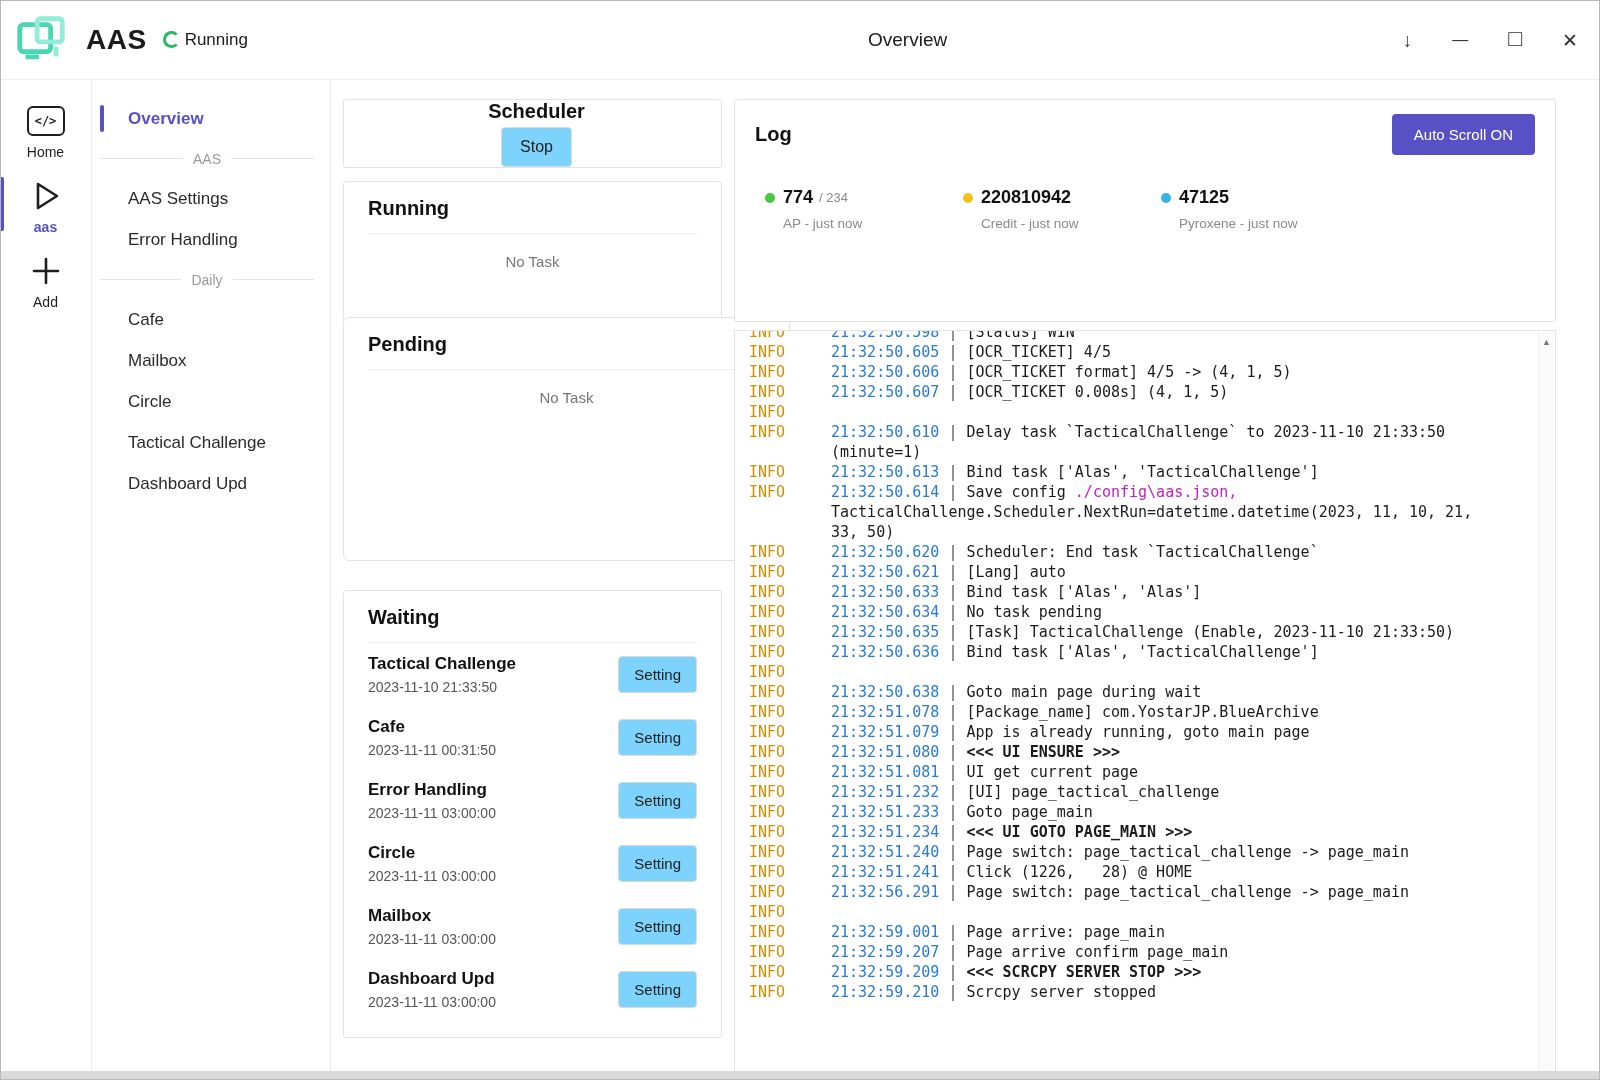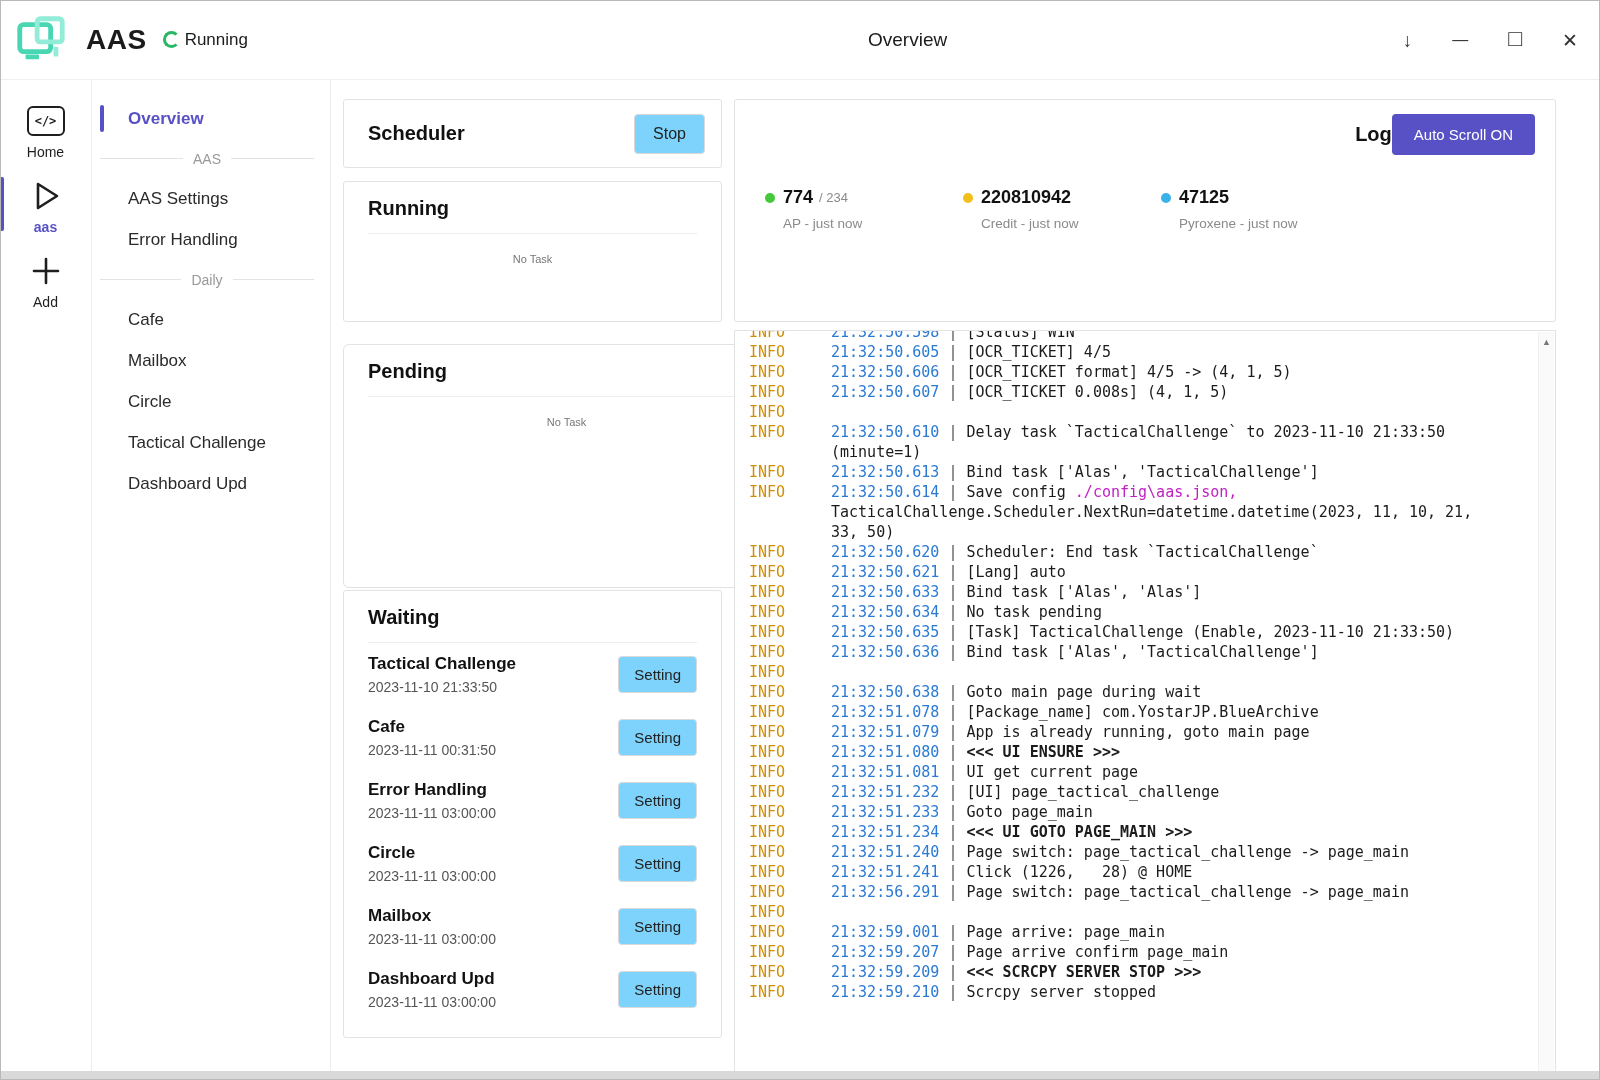--- a/index.html
+++ b/index.html
@@ -40,37 +40,37 @@
   .sb-item{position:relative;height:41px;line-height:41px;padding-left:36px;font-size:17px;color:#2a2a2a;cursor:pointer;white-space:nowrap;}
   .sb-item.active{color:var(--accent);font-weight:bold;}
   .sb-item.active::before{content:"";position:absolute;left:8px;top:7px;width:4px;height:27px;background:var(--accent);border-radius:2px;}
   .sb-divider{height:39px;display:flex;align-items:center;gap:10px;padding:0 16px 0 8px;color:#999;font-size:14px;}
   .sb-divider .line{flex:1;height:1px;background:#e3e3e3;}
 
   
   .panel{position:absolute;background:#fff;border:1px solid #e3e3e3;border-radius:3px;}
   .panel-title{font-size:20px;font-weight:bold;color:#111;}
   .panel-hr{height:1px;background:#ededed;margin-top:13px;}
-  .empty-text{text-align:center;color:#777;font-size:11px;margin-top:19px;}
+  .empty-text{text-align:center;color:#777;font-size:15px;margin-top:19px;}
   .btn{background:#7dd3fc;border:1px solid #d9d9d9;border-radius:4px;font-size:16px;padding:10px 18px;font-family:inherit;color:#222;cursor:pointer;}
   .btn.small{font-size:15px;padding:9px 15px;}
   .btn-primary{background:var(--accent);color:#fff;border:none;border-radius:4px;font-size:15px;padding:12px 22px;font-family:inherit;cursor:pointer;}
 
-  #scheduler{left:343px;top:99px;width:379px;height:69px;display:flex;align-items:center;justify-content:space-between;padding:0 16px 0 24px;}
+  #scheduler{left:343px;top:99px;width:379px;height:69px;display:flex;align-items:center;justify-content:space-between;padding:0 16px 0 24px;flex-direction:column;}
   #running{left:343px;top:181px;width:379px;height:141px;padding:15px 24px 0;}
-  #pending{left:343px;top:344px;width:447px;height:244px;padding:15px 24px 0;border-radius:6px;}
+  #pending{left:343px;top:317px;width:447px;height:244px;padding:15px 24px 0;border-radius:6px;}
   #waiting{left:343px;top:590px;width:379px;height:448px;padding:15px 24px 0;}
 
   .wait-row{display:flex;align-items:center;justify-content:space-between;padding:11px 0;}
   .wait-name{font-size:17px;font-weight:bold;color:#111;}
   .wait-time{font-size:14px;color:#555;margin-top:5px;}
 
   
   #log-head{left:734px;top:99px;width:822px;height:223px;padding:14px 20px;}
-  .log-head-row{display:flex;align-items:center;justify-content:flex-end;}
+  .log-head-row{display:flex;align-items:center;justify-content:space-between;}
   .stats{display:flex;margin-top:32px;padding-left:10px;}
   .stat{width:198px;}
   .stat-top{display:flex;align-items:center;}
   .dot{width:10px;height:10px;border-radius:50%;margin-right:8px;flex:none;}
   .stat-val{font-size:18px;font-weight:bold;color:#111;}
   .stat-extra{font-size:13px;color:#8a8a8a;margin-left:6px;}
   .stat-label{font-size:13.5px;color:#8a8a8a;margin-top:8px;padding-left:18px;}
 
   
   #log-area{position:absolute;left:734px;top:330px;width:822px;height:946px;border:1px solid #e3e3e3;background:#fff;}

